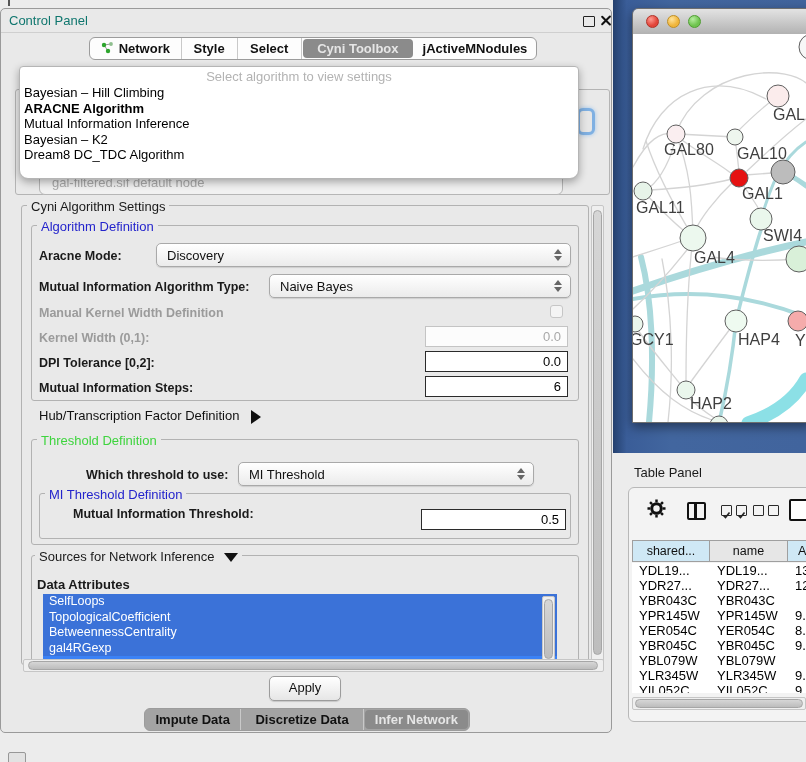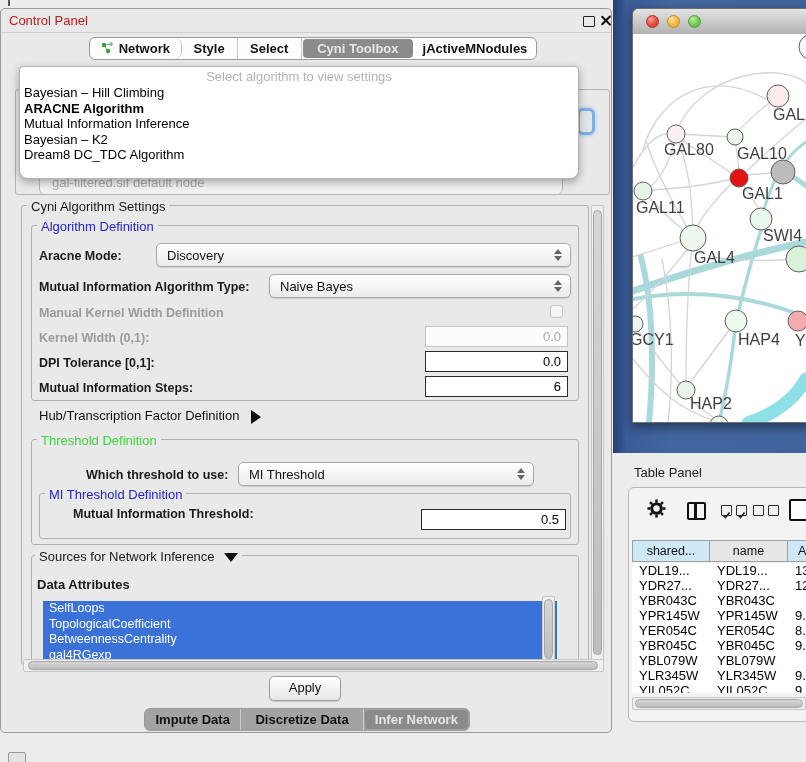--- a/index.html
+++ b/index.html
@@ -3,34 +3,34 @@
 <meta charset="utf-8">
 <style>
   html,body{margin:0;padding:0;}
   #root{position:relative;width:806px;height:762px;overflow:hidden;background:#ececec;
         font-family:"Liberation Sans",sans-serif;-webkit-font-smoothing:antialiased;}
   .abs{position:absolute;}
   
   #cp{left:0;top:8px;width:612px;height:725px;background:#e9e9e9;border:1px solid #9a9a9a;
       border-radius:5px;box-sizing:border-box;}
   #cp-titlebar{left:0;top:0;width:100%;height:23px;border-bottom:1px solid #cfcfcf;}
-  #cp-title{left:8px;top:4px;font-size:13px;color:#b91c1c;}
+  #cp-title{left:8px;top:4px;font-size:13px;color:#0f766e;}
   .win-ctl{top:6px;}
   #float-btn{left:582px;width:10px;height:9px;border:1.7px solid #222;border-radius:1px;top:7px;}
   #close-btn{left:598px;top:5px;width:13px;height:13px;}
   #close-btn .xb{position:absolute;left:6px;top:0;width:2.4px;height:13px;background:#111;border-radius:1px;}
   #close-btn .x1{transform:rotate(45deg);} #close-btn .x2{transform:rotate(-45deg);}
   
   #tabbar{left:88px;top:28px;width:448px;height:23px;background:#fdfdfd;border:1px solid #9c9c9c;
           border-radius:6px;box-sizing:border-box;display:flex;align-items:stretch;overflow:hidden;}
   .tab{display:flex;align-items:center;justify-content:center;font-size:13px;font-weight:600;color:#111;
        border-right:1px solid #c9c9c9;gap:5px;}
   .tab:last-child{border-right:none;}
   .tab.sel{background:#8b8b8b;color:#e6e6e6;border-radius:4px;margin:1px;border-right:none;}
-  #tab-network{width:92px;border-radius:7px;} #tab-style{width:56px;} #tab-select{width:64px;}
+  #tab-network{width:92px;} #tab-style{width:56px;} #tab-select{width:64px;}
   #tab-cyni{width:112px;} #tab-jactive{width:124px;}
   
   #boxA{left:14px;top:80px;width:595px;height:106px;border:1px solid #b4b4b4;background:#e9e9e9;
         border-radius:3px;box-sizing:border-box;}
   #hidden-combo{left:38px;top:160px;width:524px;height:26px;border:1px solid #b6b6b6;border-radius:6px;
         background:#f1f1f1;box-sizing:border-box;z-index:4;}
   #hidden-combo span{position:absolute;left:12px;top:5px;font-size:13px;color:#a9a9a9;}
   #focus-stub{left:576px;top:99px;width:18px;height:27px;border:3px solid #7fb0e2;border-radius:6px;
         background:#e6e6e6;box-sizing:border-box;z-index:3;box-shadow:0 0 4px #9cc4ec;}
   
@@ -58,21 +58,21 @@
   .field .fv{position:absolute;right:6px;top:2px;font-size:13px;color:#000;}
   .field.dis{border:1px solid #c4c4c4;background:#fcfcfc;}
   .field.dis .fv{color:#a8a8a8;}
   .chk{position:absolute;width:13px;height:13px;border:1px solid #c6c6c6;border-radius:3px;background:#f4f4f4;box-sizing:border-box;}
   .tri-right{display:inline-block;width:0;height:0;border-top:7px solid transparent;border-bottom:7px solid transparent;border-left:10px solid #111;vertical-align:middle;}
   .tri-down{display:inline-block;width:0;height:0;border-left:7px solid transparent;border-right:7px solid transparent;border-top:9px solid #111;vertical-align:middle;}
   
   .sb{position:absolute;background:#efefef;border:1px solid #c6c6c6;box-sizing:border-box;border-radius:2px;}
   .sb-thumb{position:absolute;background:linear-gradient(#d6d6d6,#bdbdbd);border:1px solid #a6a6a6;border-radius:6px;box-sizing:border-box;}
   
-  #attr-list{left:42px;top:585px;width:514px;height:70px;background:#0f766e;overflow:hidden;margin-top:7px;}
+  #attr-list{left:42px;top:585px;width:514px;height:70px;background:#3b82f6;overflow:hidden;}
   .attr-item{height:15.5px;line-height:15.5px;font-size:12.5px;padding-left:6px;color:#000;}
   .attr-item.sel{background:#3b72d8;color:#fff;}
   
   #apply-btn{left:268px;top:667px;width:70px;height:23px;border:1px solid #9c9c9c;border-radius:5px;
        background:linear-gradient(#ffffff,#e6e6e6);font-size:13px;color:#111;text-align:center;line-height:22px;
        box-shadow:0 1px 1px rgba(0,0,0,.15);}
   #bottom-tabbar{left:143px;top:699px;width:326px;height:23px;background:#a3a3a3;border:1px solid #9c9c9c;
        border-radius:6px;box-sizing:border-box;display:flex;overflow:hidden;}
   #btab-impute{width:96px;} #btab-discretize{width:122px;} #btab-infer{width:104px;}
   
@@ -196,21 +196,21 @@
     </div>
 
     <span class="lbl dis" style="left:38px;top:297px;">Manual Kernel Width Definition</span>
     <span class="chk" style="left:549px;top:296px;"></span>
 
     <span class="lbl dis" style="left:38px;top:322px;">Kernel Width (0,1):</span>
     <div class="field dis" style="left:424px;top:317px;width:143px;">
       <span class="fv">0.0</span>
     </div>
 
-    <span class="lbl" style="left:38px;top:347px;">DPI Tolerance [0,1]:</span>
+    <span class="lbl" style="left:38px;top:347px;">DPI Tolerance [0,2]:</span>
     <div class="field" style="left:424px;top:342px;width:143px;">
       <span class="fv">0.0</span>
     </div>
 
     <span class="lbl" style="left:38px;top:372px;">Mutual Information Steps:</span>
     <div class="field" style="left:424px;top:367px;width:143px;">
       <span class="fv">6</span>
     </div>
 
     <span class="abs" style="left:38px;top:399px;font-size:13px;color:#111;">

